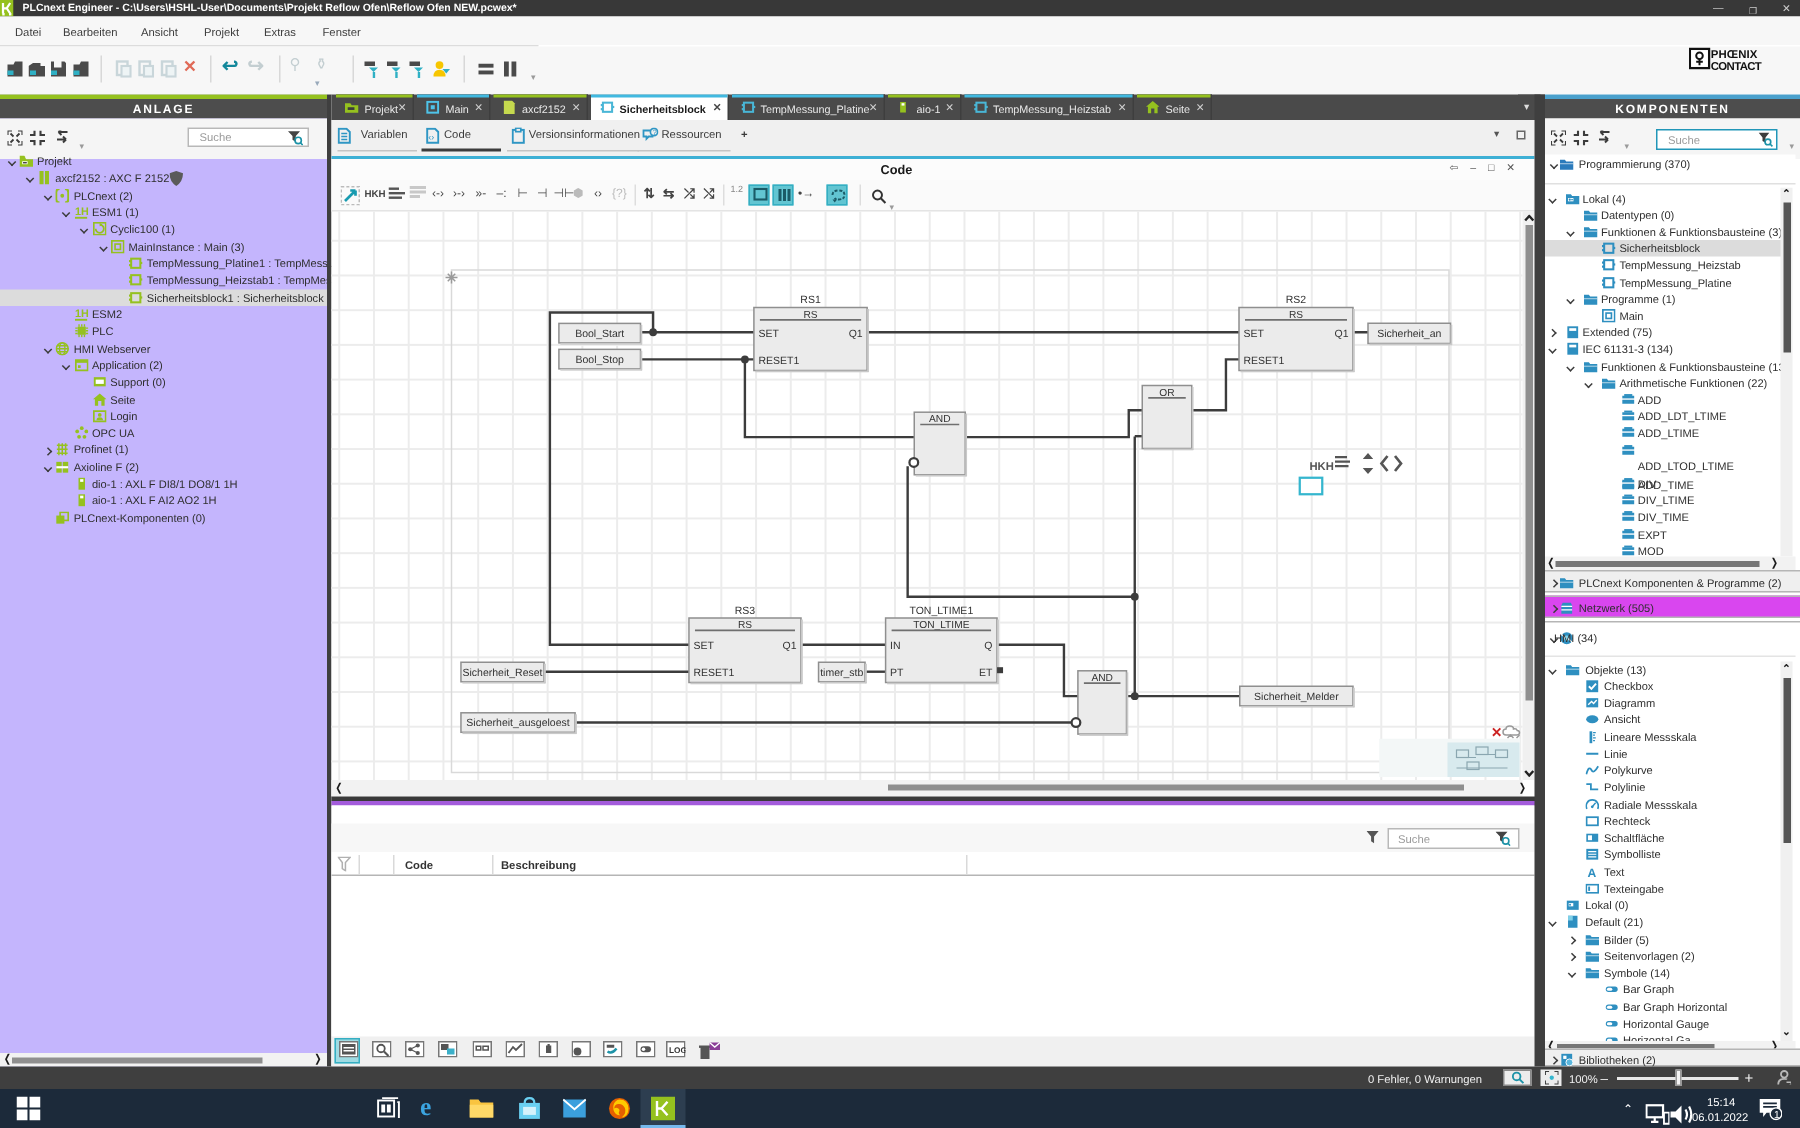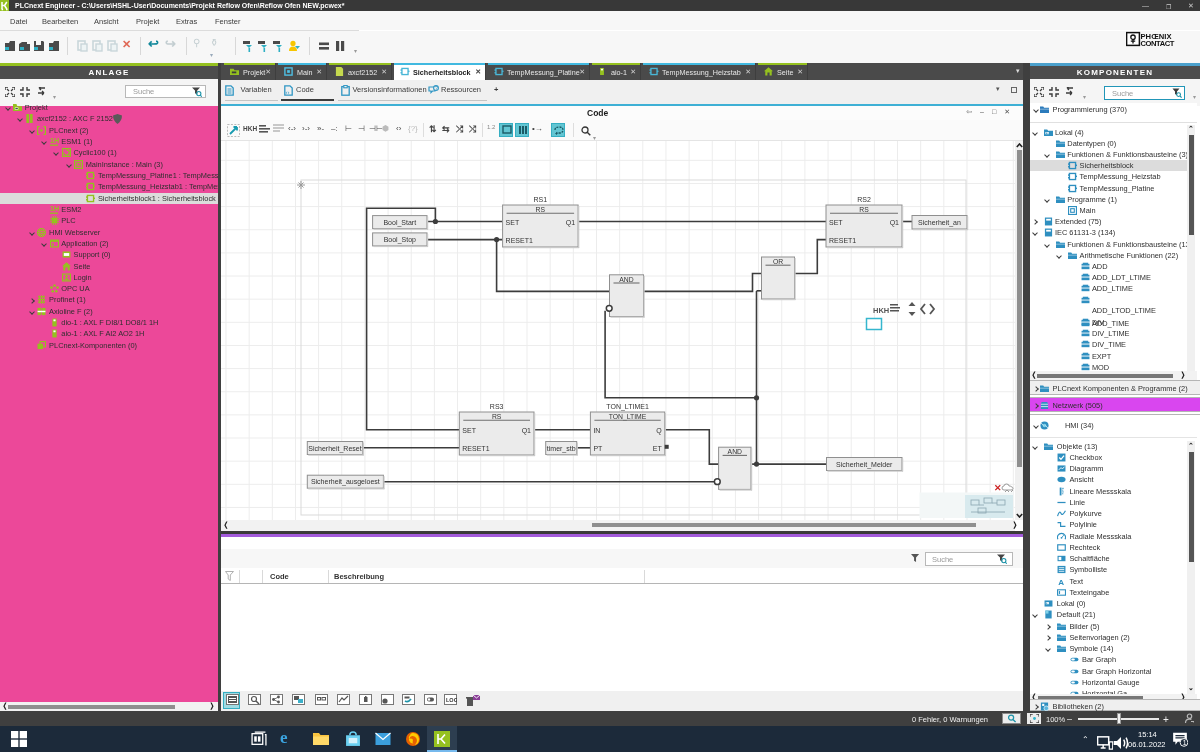--- a/index.html
+++ b/index.html
@@ -136,21 +136,21 @@
     </svg>
 <div style="position:absolute;left:354px;top:16px;color:#9a9a9a;font-size:6px;">▾</div>
 <svg style="position:fixed;left:1126px;top:30px;z-index:5;" width="50" height="18" viewBox="0 0 50 18">
 <rect x="0.6" y="2.6" width="12.8" height="12.8" fill="#fff" stroke="#111" stroke-width="1.5"></rect>
 <circle cx="7" cy="7.2" r="2.2" fill="none" stroke="#111" stroke-width="1.3"></circle>
 <path d="M7 9 L7 13.5 M4.8 11.2 L9.2 11.2" stroke="#111" stroke-width="1.3"></path>
 <text x="14.5" y="8.6" font-size="7.6" font-weight="bold" fill="#111" font-family="Liberation Sans" textLength="31">PHŒNIX</text>
 <text x="14.5" y="16.4" font-size="7.6" font-weight="bold" fill="#111" font-family="Liberation Sans" textLength="34">CONTACT</text>
 </svg>
 </div>
-<div class="abs" style="left:0;top:63px;width:218px;height:648px;background:#ec4899;border-top:3px solid #95c11f;">
+<div class="abs" style="left:0;top:63px;width:218px;height:648px;background:#c4b5fd;border-top:3px solid #95c11f;">
 <div class="panelhead">ANLAGE</div>
 <div class="ptool" style="position:absolute;left:0;top:13px;width:218px;height:27px;">
 <svg style="position:absolute;left:5px;top:8px;" width="10" height="10" viewBox="0 0 10 10">
         <path d="M0 3 L0 0 L3 0 M7 0 L10 0 L10 3 M10 7 L10 10 L7 10 M3 10 L0 10 L0 7" fill="none" stroke="#3c3c3c" stroke-width="1.4"></path>
         <path d="M2 2 L4 4 M8 2 L6 4 M8 8 L6 6 M2 8 L4 6" stroke="#3c3c3c" stroke-width="1.2"></path>
       </svg>
 <svg style="position:absolute;left:20px;top:8px;" width="10" height="10" viewBox="0 0 10 10">
         <path d="M3 0 L3 3 L0 3 M7 0 L7 3 L10 3 M10 7 L7 7 L7 10 M3 10 L3 7 L0 7" fill="none" stroke="#3c3c3c" stroke-width="1.4"></path>
       </svg>
 <svg style="position:absolute;left:36px;top:8px;" width="11" height="10" viewBox="0 0 11 10">
@@ -1116,21 +1116,21 @@
     </div>
 </div>
 <div class="abs" style="left:1030px;top:413.5px;width:170px;height:24px;background:#fff;border-top:1px solid #b5b5b5;">
 <div class="tr" style="left:0;top:5px;width:167px;">
       <span class="chevD" style="position:absolute;left:3.5px;top:2.2px;"></span>
       <span style="position:absolute;left:10.4px;top:0;"><svg class="gic" viewBox="0 0 10 10">
           <circle cx="5" cy="5" r="4.5" fill="#2e8fc0"></circle>
           <circle cx="5" cy="5" r="2" fill="#7fd0e8"></circle>
           <path d="M1 2 L4 5 M9 8 L6 5" stroke="#fff" stroke-width="0.8"></path>
         </svg></span>
-      <span class="lbl" style="position:absolute;left:35px;top:0;text-align:center;">HMI (34)</span>
+      <span class="lbl" style="position:absolute;left:6px;top:0;text-align:center;">HMI (34)</span>
     </div>
 <div style="position:absolute;left:0;top:22.5px;width:167px;height:1px;background:#e4e4e4;"></div>
 </div>
 <div class="abs" style="left:1030px;top:437.5px;width:170px;height:256px;background:#fff;overflow:hidden;">
 <div class="tr" style="left:0;top:3.0px;width:158px;">
       <span class="chevD" style="position:absolute;left:3.4px;top:2.2px;"></span>
       <span style="position:absolute;left:14.4px;top:0;"><svg class="gic" viewBox="0 0 10 10">
           <path d="M0 1.6 L3.6 1.6 L4.6 3 L10 3 L10 9 L0 9 Z" fill="#2e8fc0"></path>
           <rect x="0" y="4.2" width="10" height="0.8" fill="#fff" opacity="0.6"></rect>
         </svg></span>

